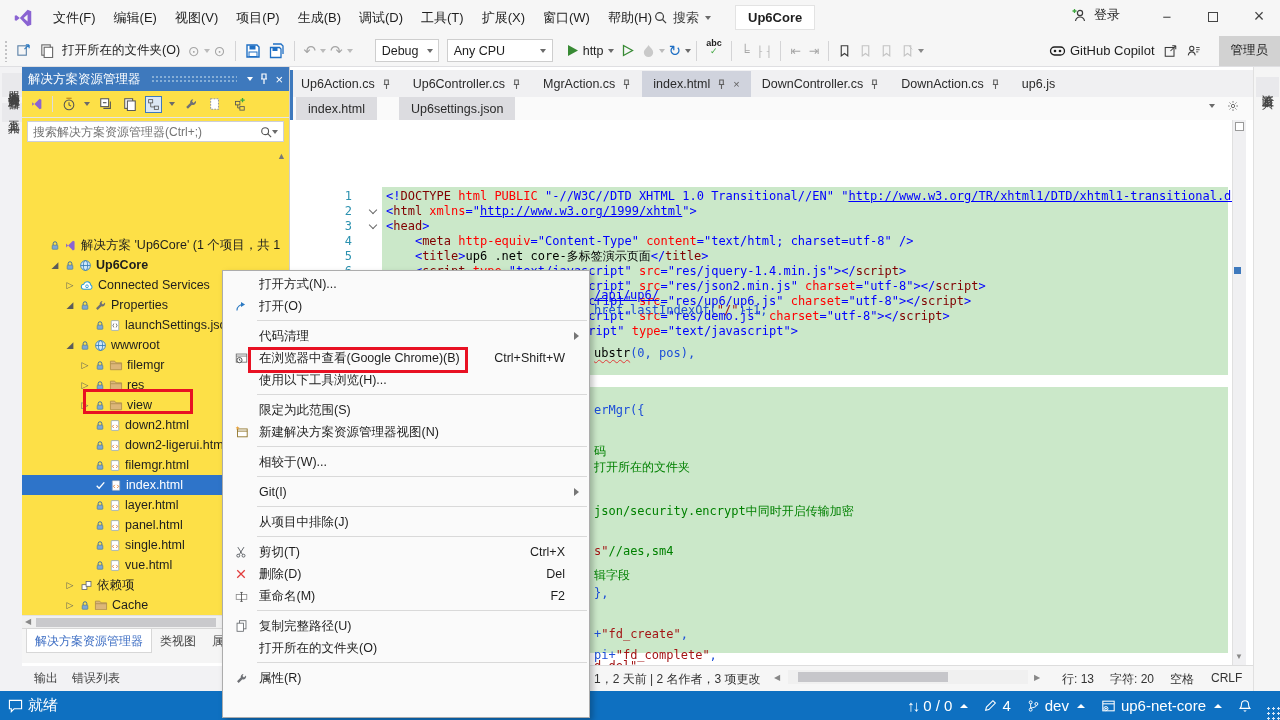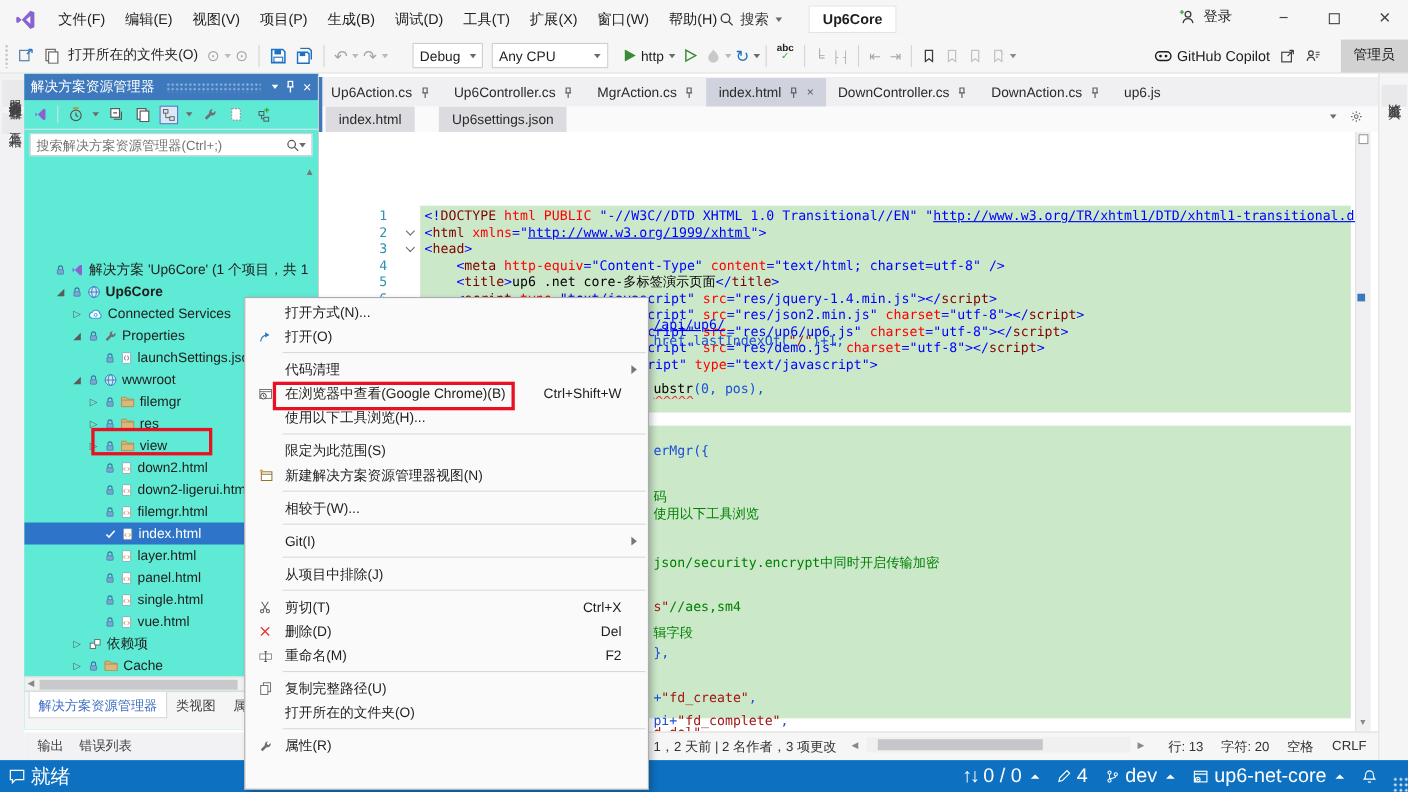--- a/index.html
+++ b/index.html
@@ -26,21 +26,21 @@
   #grip{width:4px;height:22px;margin:0 4px;background:radial-gradient(#c2c2c4 1px,transparent 1.2px);background-size:4px 4px}
   #admin-chip{background:#d2d2d2;height:30px;display:flex;align-items:center;padding:0 12px;margin-left:14px}
 
   
   #leftstrip{position:absolute;left:0;top:67px;width:22px;height:624px;background:#f2f2f4}
   .vtab{writing-mode:vertical-rl;font-size:12px;color:#424242;padding:8px 3px;background:#e9e9ec;margin:6px 2px;letter-spacing:1px}
   #rightstrip{position:absolute;left:1253px;top:67px;width:27px;height:624px;background:#f5f5f5;border-left:1px solid #e0e0e0}
   #rightstrip .vtab{margin-top:10px}
 
   
-  #se{position:absolute;left:22px;top:67px;width:268px;height:596px;background:#5eead4;border-right:1px solid #cfcfcf;overflow:hidden}
+  #se{position:absolute;left:22px;top:67px;width:268px;height:596px;background:#fde047;border-right:1px solid #cfcfcf;overflow:hidden}
   #se-header{height:24px;background:#3e79bd;color:#fff;display:flex;align-items:center;padding:0 6px;gap:6px;font-size:12.5px}
   #se-header .dots{flex:1;height:9px;background:radial-gradient(#86aed6 1px,transparent 1.2px);background-size:4px 4px;margin:0 4px}
   #se-tools{height:27px;display:flex;align-items:center;padding:0 6px;gap:7px;border-bottom:1px solid #e5e5e5}
   .se-ico{width:17px;height:17px;display:flex;align-items:center;justify-content:center}
   .se-ico.boxed{border:1px solid #3e79bd;background:#dce8f5}
   #se-search{margin:3px 5px;height:21px;background:#fff;border:1px solid #cccedb;display:flex;align-items:center;padding:0 5px}
   #se-search input{flex:1;border:0;outline:0;font-size:12px;color:#767676;background:transparent;font-family:inherit}
   #se-tree{position:absolute;left:0;top:80px;width:268px;height:463px;overflow:hidden}
   .tree-row{position:absolute;left:0;width:268px;height:20px;display:flex;align-items:center;gap:4px;font-size:12.5px;white-space:nowrap}
   .tree-row.sel{background:#2e74c9;color:#fff}
@@ -84,21 +84,21 @@
   #vscroll .downarr{position:absolute;left:2px;bottom:4px;font-size:8px;color:#888}
 
   #einfo{position:absolute;left:0;top:598px;width:963px;height:26px;background:#f6f6f6;border-top:1px solid #ddd;font-size:12px;color:#333}
   #einfo .meta{position:absolute;left:304px;top:5px}
   #einfo .htrack{position:absolute;left:498px;top:4px;width:240px;height:14px;background:#f0f0f0}
   #einfo .hthumb{position:absolute;left:10px;top:2px;width:150px;height:10px;background:#c6c6ca}
   #einfo .harr{position:absolute;top:7px;font-size:8px;color:#888}
   #einfo .stat{position:absolute;top:5px}
 
   
-  #statusbar{position:absolute;left:0;top:691px;width:1280px;height:29px;background:#0e70c1;color:#fff;display:flex;align-items:center;font-size:18px}
+  #statusbar{position:absolute;left:0;top:691px;width:1280px;height:29px;background:#0e70c1;color:#fff;display:flex;align-items:center;font-size:15px}
   .sb-item{display:flex;align-items:center;gap:5px;margin-right:16px}
   #sb-right{position:absolute;right:28px;display:flex;align-items:center}
   #sb-grip{position:absolute;right:0;bottom:0;width:14px;height:14px;background:radial-gradient(#d8e6f4 1.2px,transparent 1.4px);background-size:5px 5px}
   .carup{display:inline-block;width:0;height:0;border-left:4px solid transparent;border-right:4px solid transparent;border-bottom:4px solid #fff;margin-left:3px}
 
   
   #ctxmenu{position:absolute;left:222px;top:270px;width:368px;height:448px;background:#fafafa;border:1px solid #acacac;box-shadow:3px 3px 6px rgba(0,0,0,.25);z-index:50;padding-top:2px;overflow:hidden}
   .mi{position:relative;height:22px;display:flex;align-items:center;padding:0 10px 0 8px;font-size:12.5px;color:#1e1e1e}
   .mi .mico{width:20px;height:16px;margin-right:8px;flex:none;display:flex;align-items:center;justify-content:center}
   .mi .mlabel{flex:1}
@@ -781,21 +781,21 @@
         <div class="ln-num" style="top: 189px;">9</div>
         <div class="code-row" style="top: 189px; left: 96px;"><span class="sg-x">    </span><span class="sg-d">&lt;</span><span class="sg-t">script</span><span class="sg-a"> type</span><span class="sg-d">="</span><span class="sg-v">text/javascript</span><span class="sg-d">"</span><span class="sg-a"> src</span><span class="sg-d">="</span><span class="sg-v">res/demo.js</span><span class="sg-d">"</span><span class="sg-a"> charset</span><span class="sg-d">="</span><span class="sg-v">utf-8</span><span class="sg-d">"&gt;&lt;/</span><span class="sg-t">script</span><span class="sg-d">&gt;</span></div>
         <div class="ln-num" style="top: 204px;">10</div>
         <div class="fold" style="top: 206px;"></div>
         <div class="code-row" style="top: 204px; left: 96px;"><span class="sg-x">    </span><span class="sg-d">&lt;</span><span class="sg-t">script</span><span class="sg-a"> language</span><span class="sg-d">="</span><span class="sg-v">javascript</span><span class="sg-d">"</span><span class="sg-a"> type</span><span class="sg-d">="</span><span class="sg-v">text/javascript</span><span class="sg-d">"&gt;</span></div>
         <div class="code-row" style="top: 168px; left: 304px;"><span class="sg-l">/api/up6/</span></div>
         <div class="code-row" style="top: 183px; left: 304px;"><span class="sg-k">href.lastIndexOf(</span><span class="sg-s">"/"</span><span class="sg-k">)+1;</span></div>
         <div class="code-row" style="top: 226px; left: 304px;"><span class="sg-u">ubstr</span><span class="sg-k">(0, pos),</span></div>
         <div class="code-row" style="top: 283px; left: 304px;"><span class="sg-k">erMgr({</span></div>
         <div class="code-row" style="top: 324px; left: 304px;"><span class="sg-c">码</span></div>
-        <div class="code-row" style="top: 340px; left: 304px;"><span class="sg-c">使用以下工具浏览</span></div>
+        <div class="code-row" style="top: 340px; left: 304px;"><span class="sg-c">打开所在的文件夹</span></div>
         <div class="code-row" style="top: 384px; left: 304px;"><span class="sg-c">json/security.encrypt中同时开启传输加密</span></div>
         <div class="code-row" style="top: 424px; left: 304px;"><span class="sg-s">s"</span><span class="sg-c">//aes,sm4</span></div>
         <div class="code-row" style="top: 448px; left: 304px;"><span class="sg-c">辑字段</span></div>
         <div class="code-row" style="top: 466px; left: 304px;"><span class="sg-k">},</span></div>
         <div class="code-row" style="top: 507px; left: 304px;"><span class="sg-k">+</span><span class="sg-s">"fd_create"</span><span class="sg-k">,</span></div>
         <div class="code-row" style="top: 528px; left: 304px;"><span class="sg-k">pi+</span><span class="sg-s">"fd_complete"</span><span class="sg-k">,</span></div>
         <div class="code-row" style="top: 539px; left: 304px;"><span class="sg-s">d del",</span></div>
       </div>
   </div>
   <div id="vscroll">

